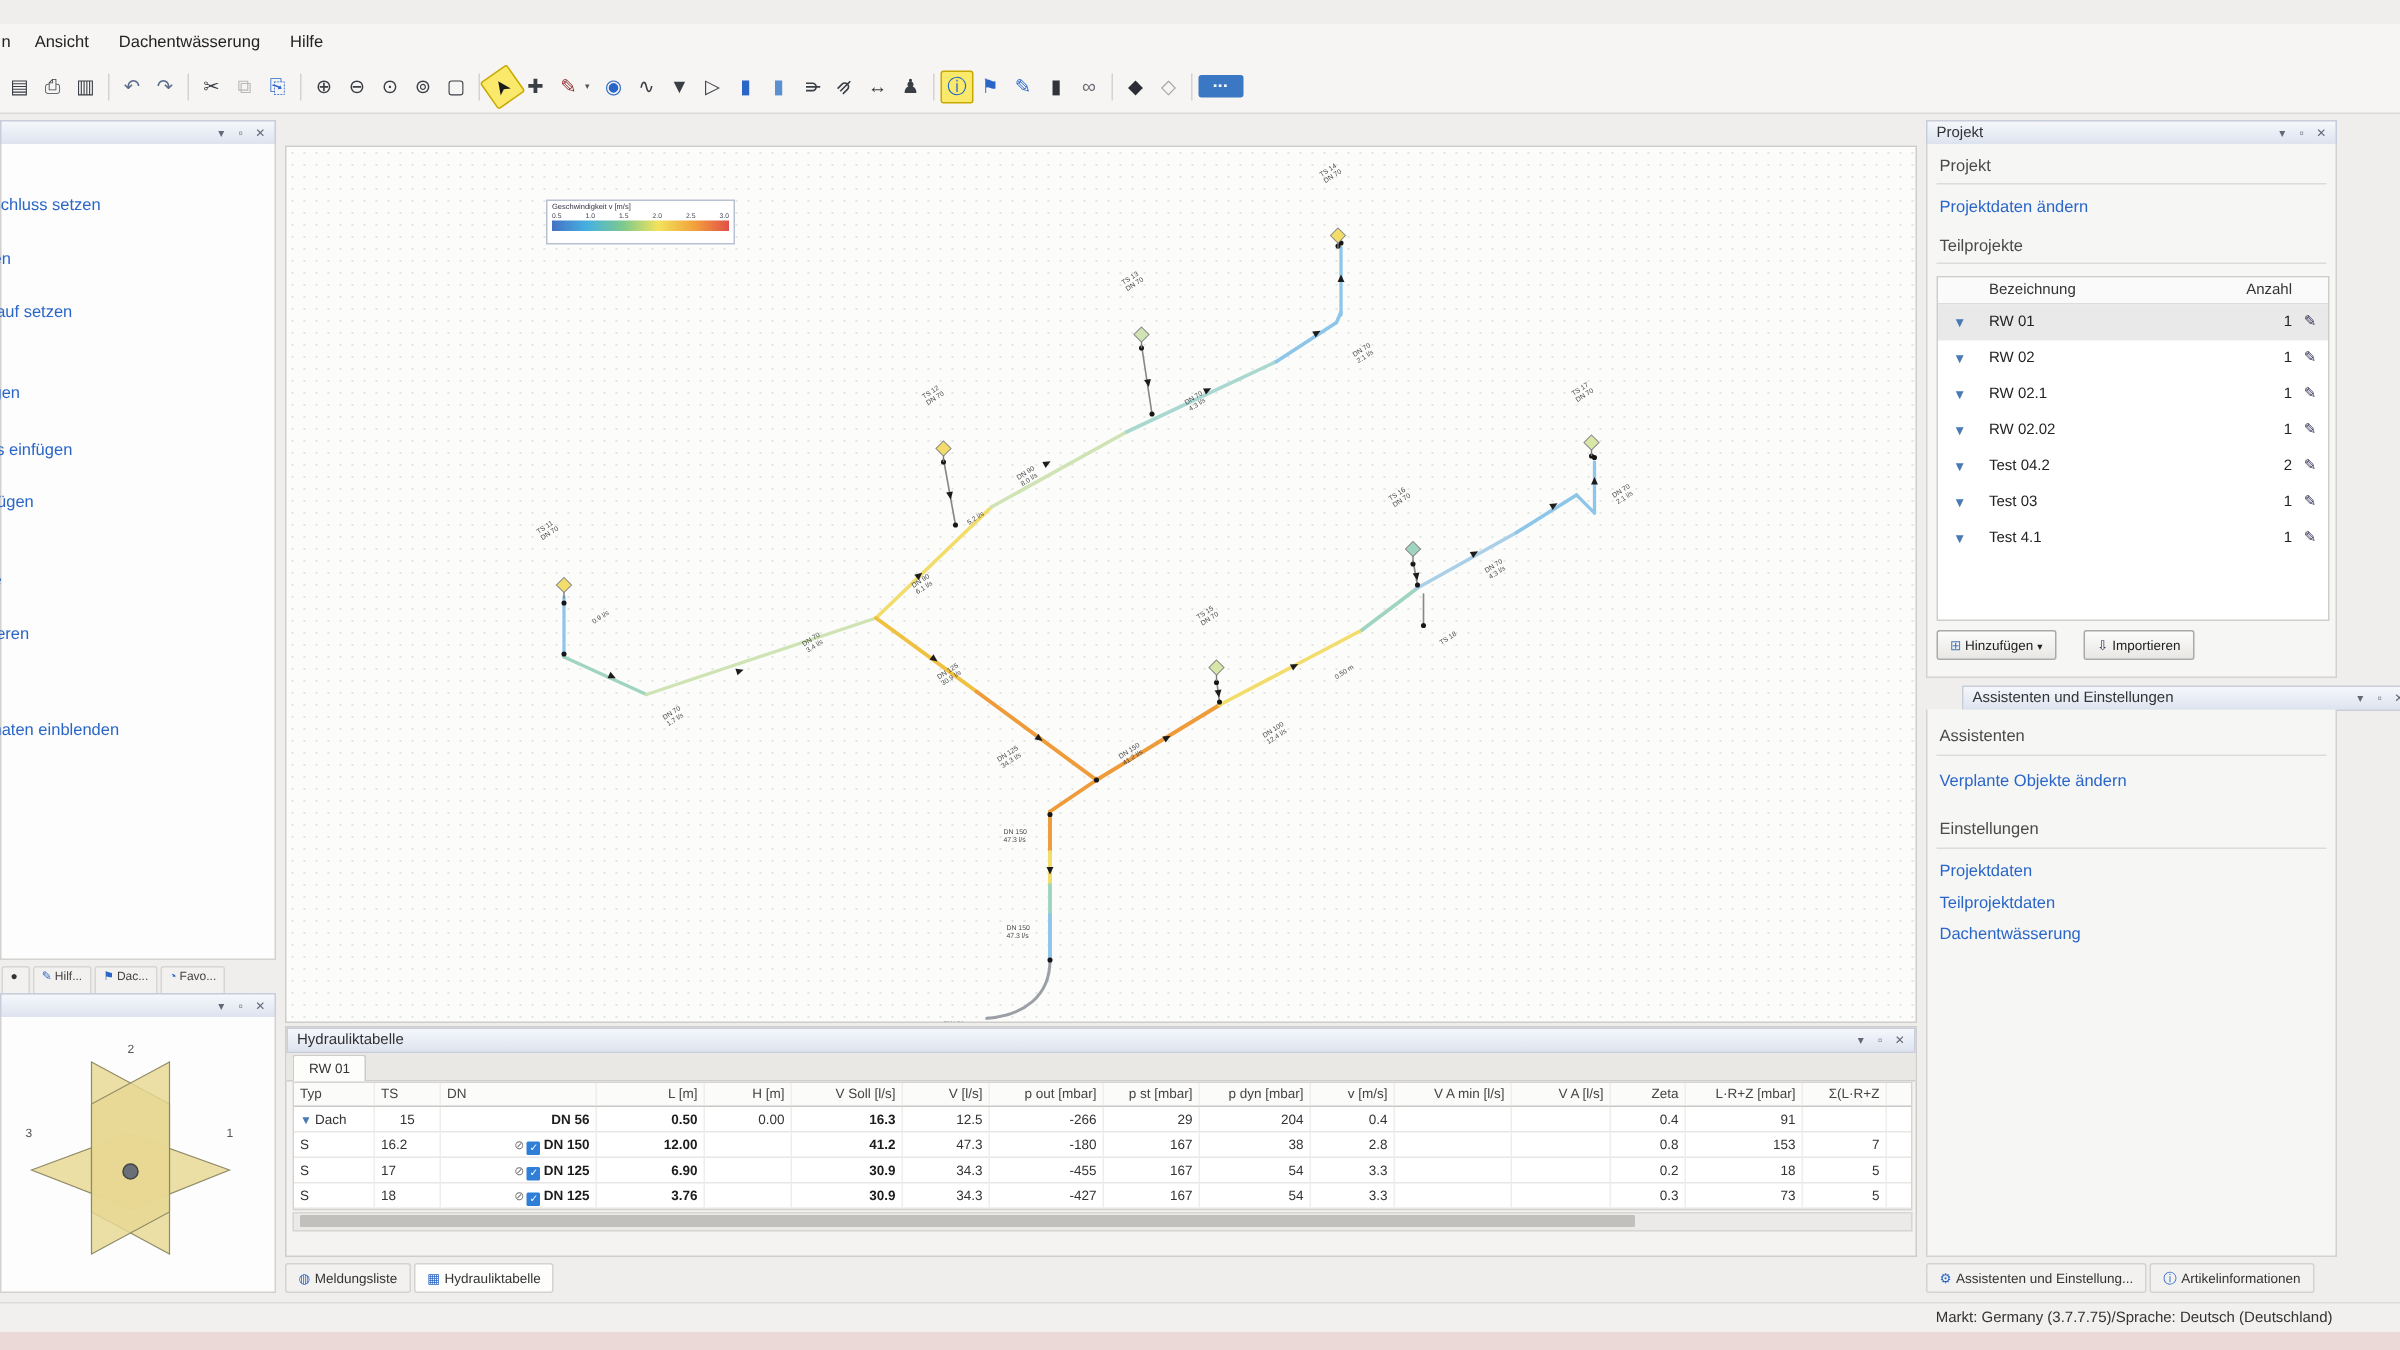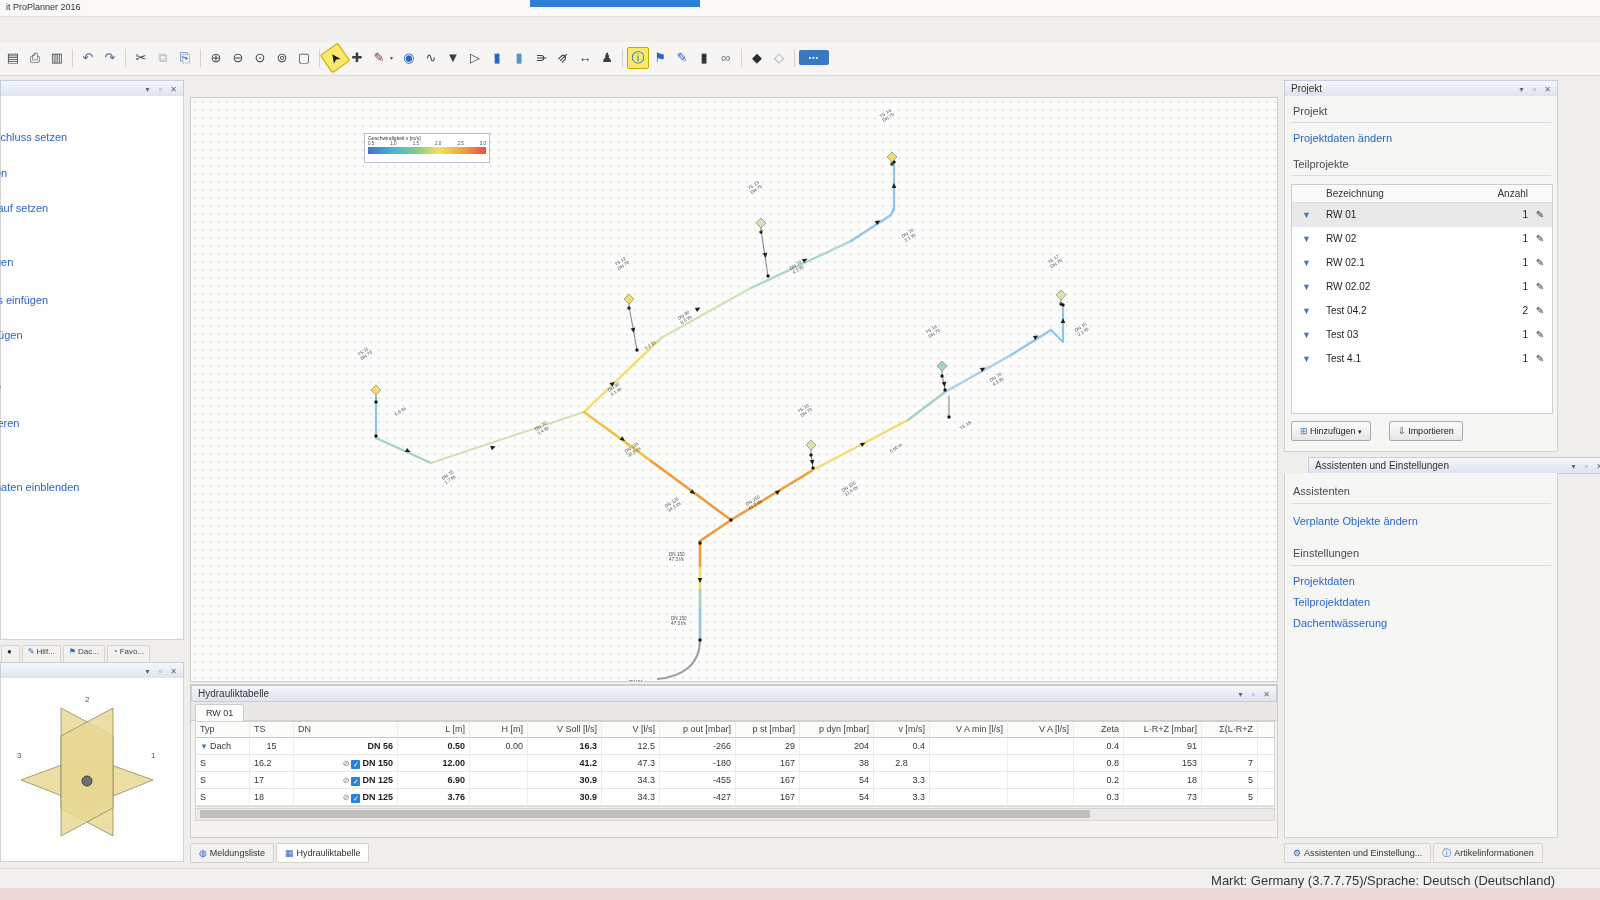--- a/index.html
+++ b/index.html
@@ -58,37 +58,31 @@
   #bottom-tabs-c{left:190px;top:842px;width:1088px;height:20px;}
   .btab{display:inline-block;height:18px;line-height:18px;margin-right:2px;padding:0 8px;background:#f2f1ef;border:1px solid #d5d3d0;border-radius:2px;font-size:9px;color:#333;}
   .btab .ic{color:#2a66c8;margin-right:3px;font-size:9px;}
   
   .rlist{position:absolute;background:#fff;border:1px solid #cfcdc9;overflow:hidden;}
   .rl-hd{display:flex;height:17px;line-height:17px;font-size:10px;color:#333;border-bottom:1px solid #ddd;background:#fafafa;}
   .rl-row{display:flex;height:24px;line-height:24px;font-size:10px;color:#222;align-items:center;}
   .rl-row.sel{background:#e9e9e9;}
   .rbtn{display:inline-block;height:18px;line-height:18px;padding:0 8px;background:linear-gradient(#fcfcfc,#e8e7e4);border:1px solid #aaa;border-radius:2px;font-size:9px;color:#222;}
   #status{left:0;top:868px;width:1600px;height:20px;background:#f2f0ee;border-top:1px solid #dddbd8;}
-  #status-text{position:absolute;right:45px;top:4px;font-size:13px;color:#333;}
+  #status-text{position:absolute;right:45px;top:4px;font-size:10px;color:#333;}
   #pinkstrip{left:0;top:888px;width:1600px;height:12px;background:#ead9d7;}
   svg text{font-family:"Liberation Sans",sans-serif;}
 </style>
 </head>
 <body>
 
 <div id="app">
 
-  <div class="abs" id="titlebar">
-    <div class="abs" id="title-text">it ProPlanner 2016</div>
-    <div class="abs" id="title-blue"></div>
-    <div class="abs winbtn" style="left:1484px;"></div>
-    <div class="abs winbtn" style="left:1508px;"></div>
-    <div class="abs winbtn" style="left:1532px;"></div>
-  </div>
-
+
+  <div class="abs" id="menubar"><span class="menu-item" style="padding: 6px 6px 0px 1px;">n</span><span class="menu-item">Ansicht</span><span class="menu-item">Dachentwässerung</span><span class="menu-item">Hilfe</span></div>
 
   <div class="abs" id="toolbar"><span class="tb" style="color: rgb(58, 63, 70);">▤</span><span class="tb" style="color: rgb(58, 63, 70);">⎙</span><span class="tb" style="color: rgb(58, 63, 70);">▥</span><span class="tsep"></span><span class="tb" style="color: rgb(90, 107, 140);">↶</span><span class="tb" style="color: rgb(90, 107, 140);">↷</span><span class="tsep"></span><span class="tb" style="color: rgb(58, 63, 70);">✂</span><span class="tb" style="color: rgb(185, 185, 185);">⧉</span><span class="tb" style="color: rgb(42, 102, 200);">⎘</span><span class="tsep"></span><span class="tb" style="color: rgb(58, 63, 70);">⊕</span><span class="tb" style="color: rgb(58, 63, 70);">⊖</span><span class="tb" style="color: rgb(58, 63, 70);">⊙</span><span class="tb" style="color: rgb(58, 63, 70);">⊚</span><span class="tb" style="color: rgb(58, 63, 70);">▢</span><span class="tsep"></span><span class="tb hl" style="color: rgb(26, 26, 26); transform: rotate(-125deg);">➤</span><span class="tb" style="color: rgb(58, 63, 70);">✚</span><span class="tb" style="color: rgb(138, 47, 47);">✎</span><span class="tb-dd">▾</span><span class="tb" style="color: rgb(42, 102, 200);">◉</span><span class="tb" style="color: rgb(58, 63, 70);">∿</span><span class="tb" style="color: rgb(58, 63, 70);">▼</span><span class="tb" style="color: rgb(58, 63, 70);">▷</span><span class="tb" style="color: rgb(42, 102, 200);">▮</span><span class="tb" style="color: rgb(90, 143, 208);">▮</span><span class="tb" style="color: rgb(58, 63, 70); transform: rotate(90deg);">⋔</span><span class="tb" style="color: rgb(58, 63, 70); transform: rotate(45deg);">⋔</span><span class="tb" style="color: rgb(58, 63, 70);">↔</span><span class="tb" style="color: rgb(58, 63, 70);">♟</span><span class="tsep"></span><span class="tb hl" style="color: rgb(26, 102, 196);">ⓘ</span><span class="tb" style="color: rgb(42, 102, 200);">⚑</span><span class="tb" style="color: rgb(42, 102, 200);">✎</span><span class="tb" style="color: rgb(48, 52, 58);">▮</span><span class="tb" style="color: rgb(106, 111, 118);">∞</span><span class="tsep"></span><span class="tb" style="color: rgb(43, 47, 53);">◆</span><span class="tb" style="color: rgb(154, 160, 166);">◇</span><span class="tsep"></span><span class="tb-wide">▪▪▪</span></div>
 
   <div class="abs pane-hdr" style="left:0;top:80px;width:184px;">
     <span class="pane-btns"><span class="pane-btn">▾</span><span class="pane-btn">▫</span><span class="pane-btn">✕</span></span>
   </div>
   <div class="abs pane-body" style="left:0;top:96px;width:184px;height:544px;">
     <ul id="left-links" style="margin:0;padding:0;">
         <li style="top: 31px;"><a class="lnk">schluss setzen</a></li>
         <li style="top: 67px;"><a class="lnk">en</a></li>
@@ -305,21 +299,21 @@
           <span class="tcell" style="width: 54px;"><span>S</span></span>
           <span class="tcell" style="width: 44px;">16.2</span>
           <span class="tcell num" style="width: 104px;"><span class="gico">⊘</span><span class="chk">✓</span><span class="bold">DN 150</span></span>
           <span class="tcell num" style="width: 72px;"><span class="bold">12.00</span></span>
           <span class="tcell num" style="width: 58px;"></span>
           <span class="tcell num" style="width: 74px;"><span class="bold">41.2</span></span>
           <span class="tcell num" style="width: 58px;">47.3</span>
           <span class="tcell num" style="width: 76px;">-180</span>
           <span class="tcell num" style="width: 64px;">167</span>
           <span class="tcell num" style="width: 74px;">38</span>
-          <span class="tcell num" style="width: 56px; text-align: center;">2.8</span>
+          <span class="tcell num" style="width: 56px;">2.8</span>
           <span class="tcell num" style="width: 78px;"></span>
           <span class="tcell num" style="width: 66px;"></span>
           <span class="tcell num" style="width: 50px;">0.8</span>
           <span class="tcell num" style="width: 78px;">153</span>
           <span class="tcell num" style="width: 56px;">7</span>
         </div>
         <div class="trow">
           <span class="tcell" style="width: 54px;"><span>S</span></span>
           <span class="tcell" style="width: 44px;">17</span>
           <span class="tcell num" style="width: 104px;"><span class="gico">⊘</span><span class="chk">✓</span><span class="bold">DN 125</span></span>

